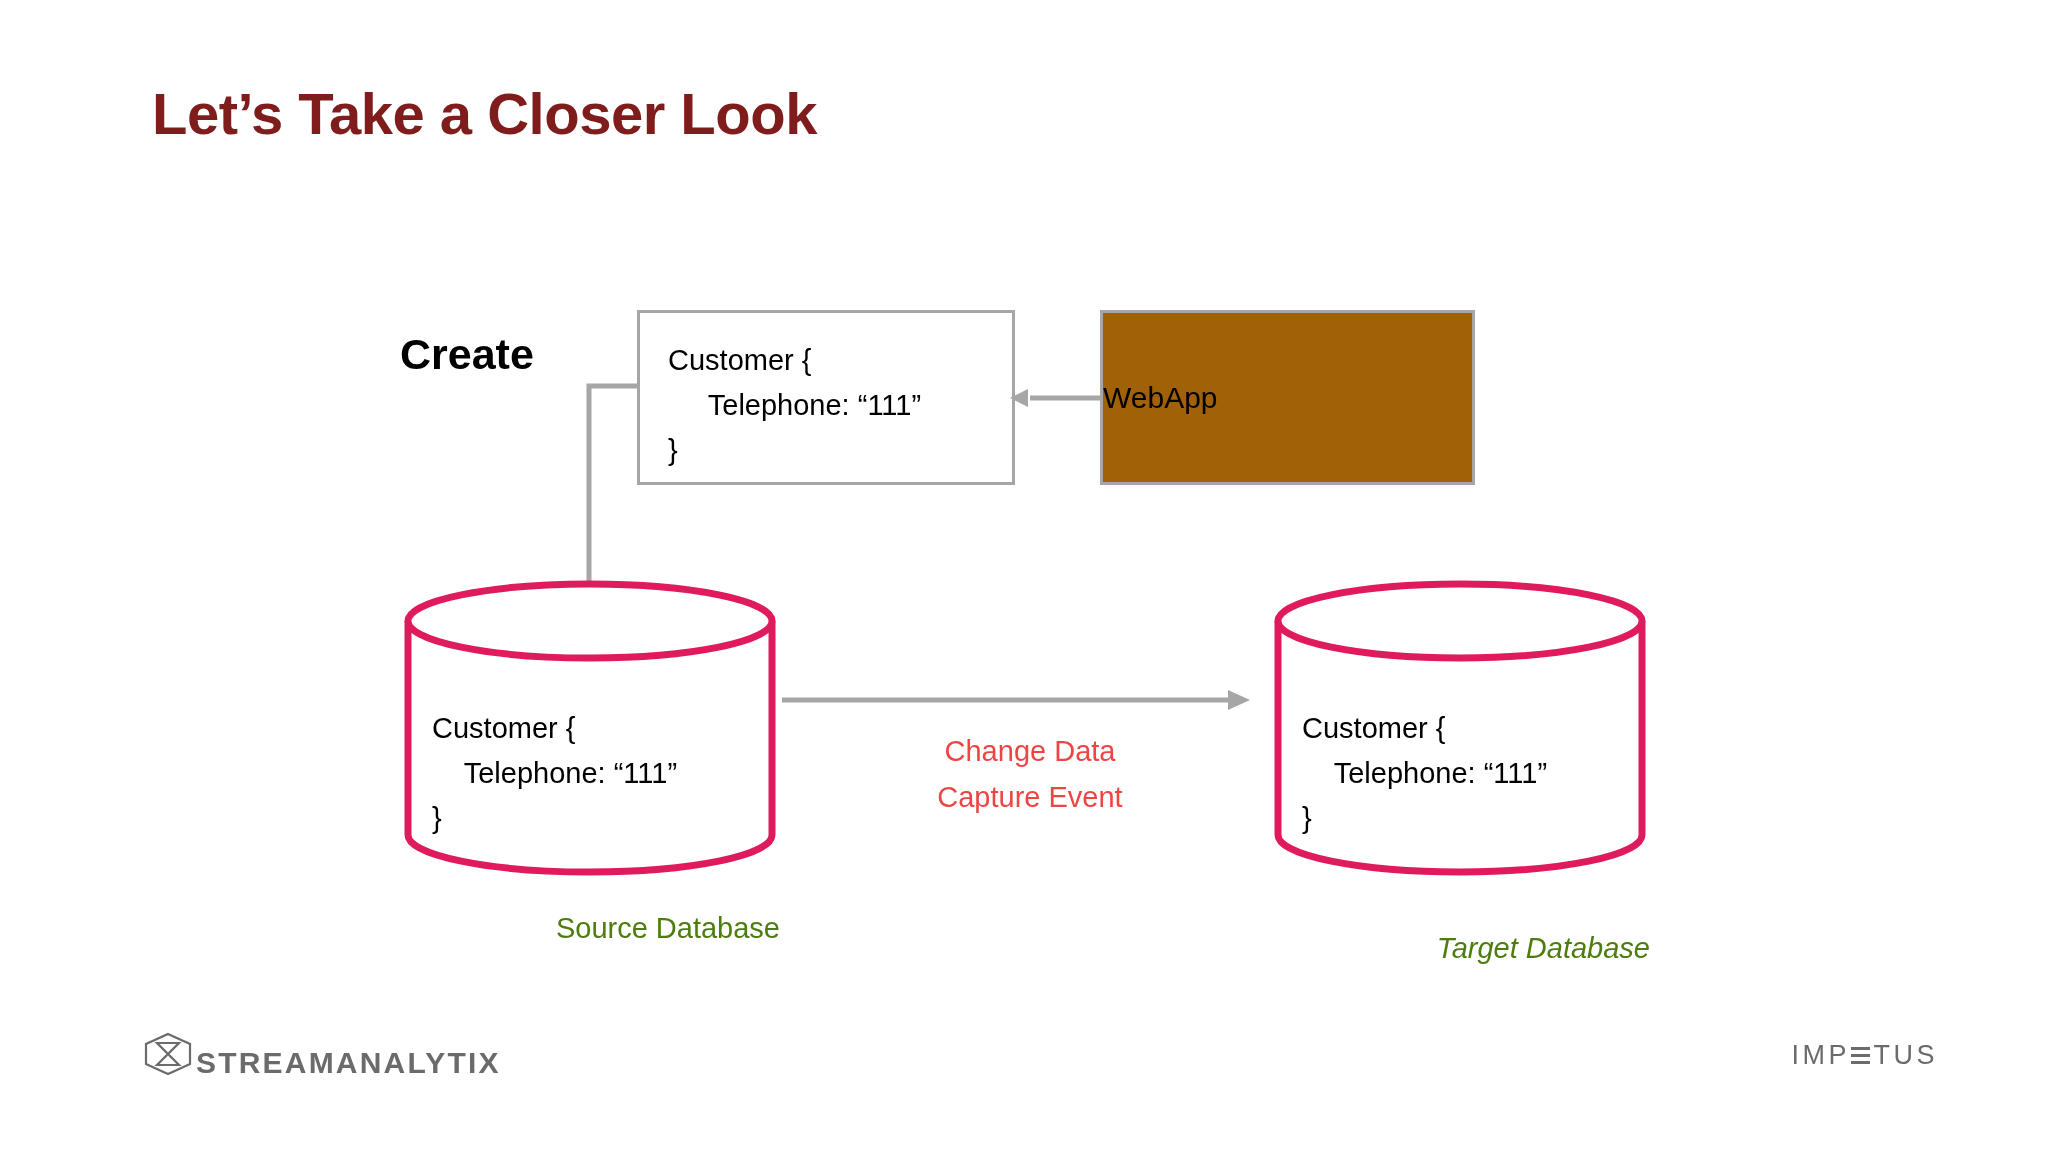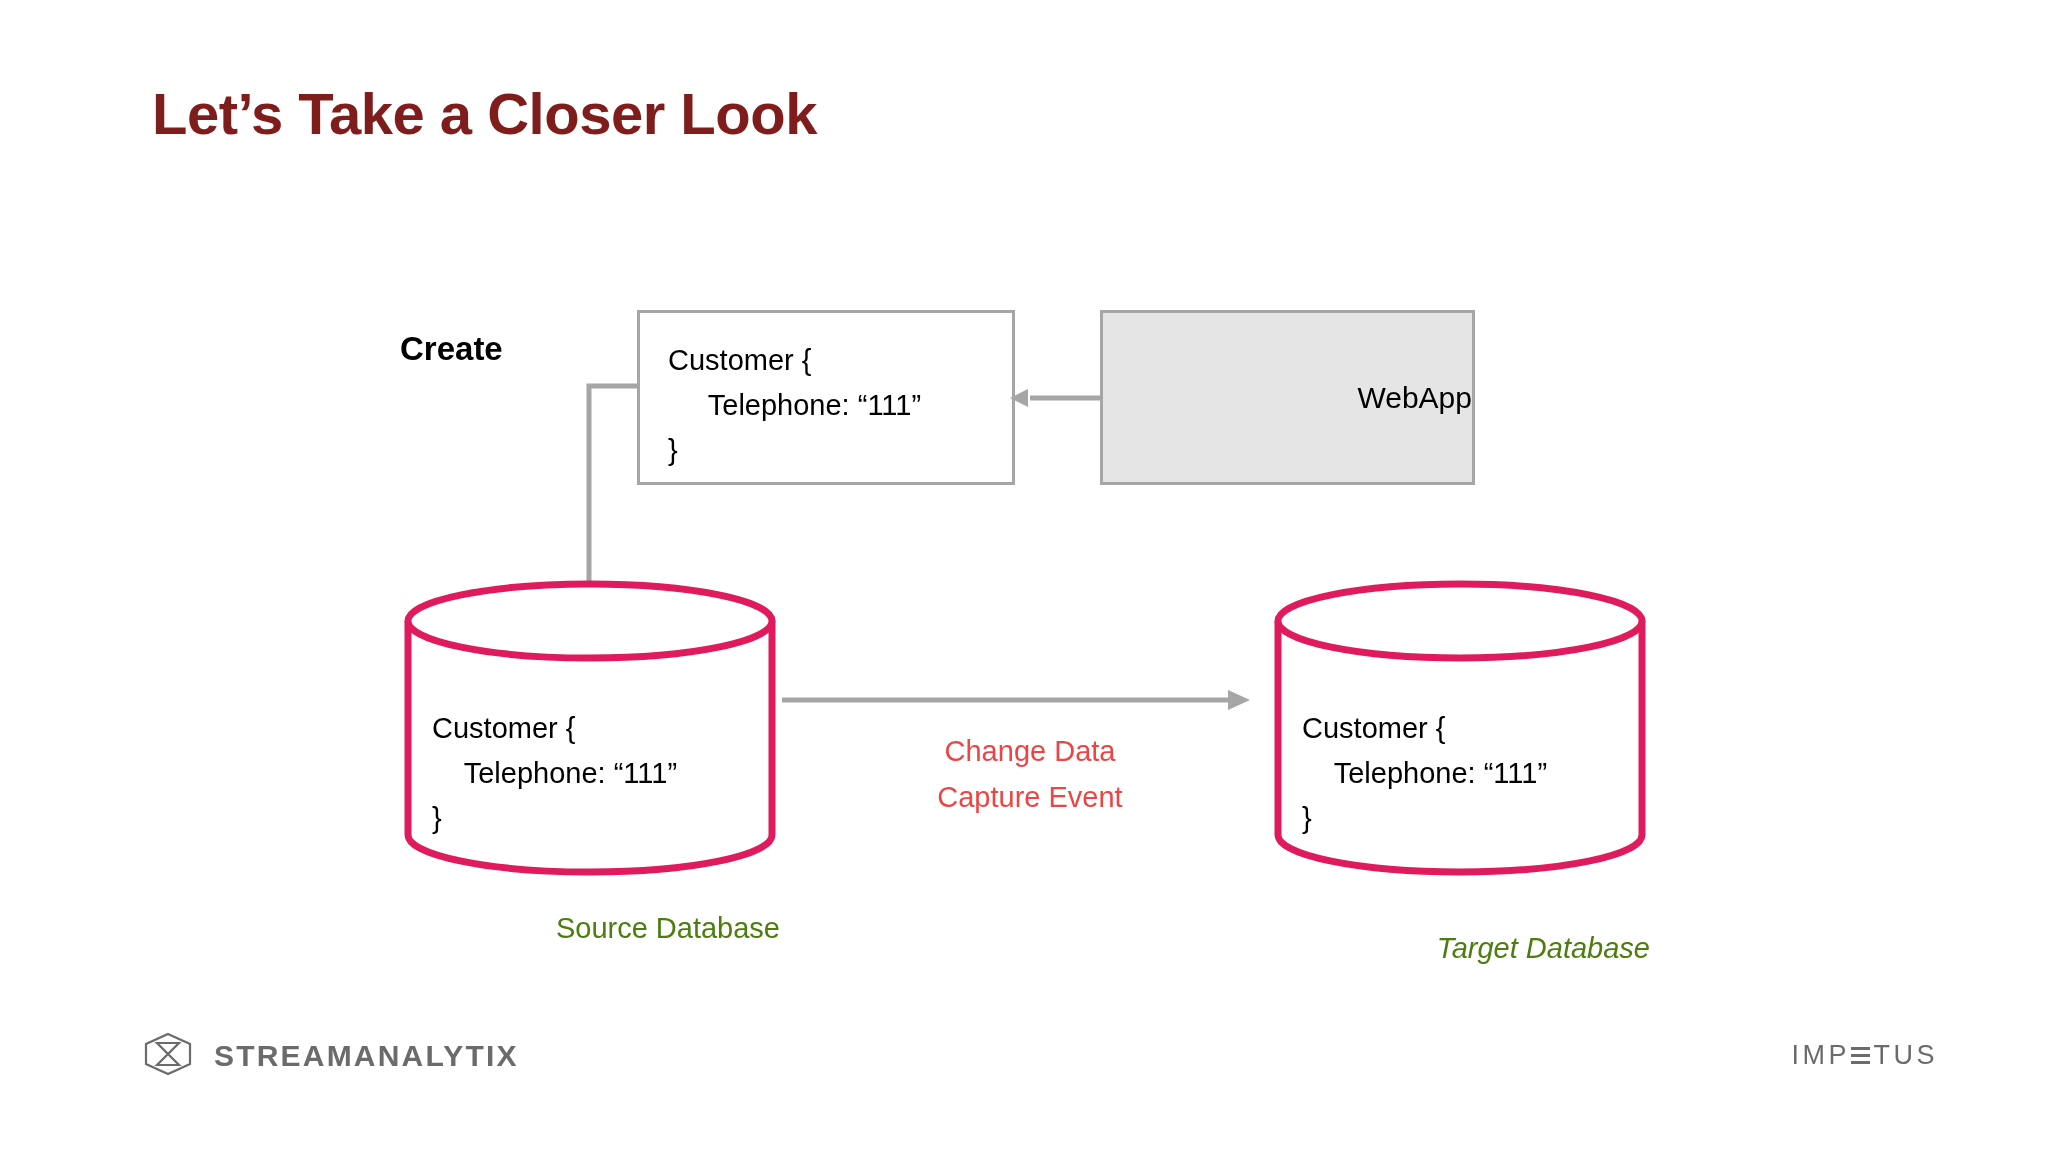--- a/index.html
+++ b/index.html
@@ -29,21 +29,21 @@
     color: #7f1d1d;
     letter-spacing: -0.5px;
     white-space: nowrap;
   }
 
   
   #create-label {
     position: absolute;
     left: 400px;
     top: 330px;
-    font-size: 33px;
+    font-size: 43px;
     font-weight: bold;
     color: #000000;
     white-space: nowrap;
   }
 
   
   #json-box {
     position: absolute;
     left: 637px;
     top: 310px;
@@ -62,25 +62,25 @@
     white-space: pre;
   }
 
   
   #webapp-box {
     position: absolute;
     left: 1100px;
     top: 310px;
     width: 375px;
     height: 175px;
-    background: #e5e5e5;
+    background: #a16207;
     border: 3px solid #a6a6a6;
     display: flex;
     align-items: center;
-    justify-content: flex-end;
+    justify-content: flex-start;
   }
   #webapp-box .webapp-label {
     font-size: 30px;
     color: #000000;
   }
 
   
   #connectors {
     position: absolute;
     left: 0;
@@ -132,22 +132,21 @@
     line-height: 46px;
     color: #ef4444;
   }
 
   
   #footer-left {
     position: absolute;
     left: 140px;
     top: 1032px;
     display: flex;
-    align-items: center;
-    gap: 18px;
+    align-items: flex-end;
   }
   #sa-wordmark {
     font-size: 30px;
     font-weight: bold;
     letter-spacing: 2.2px;
     color: #6b6b6b;
     white-space: nowrap;
   }
 
   #footer-right {

